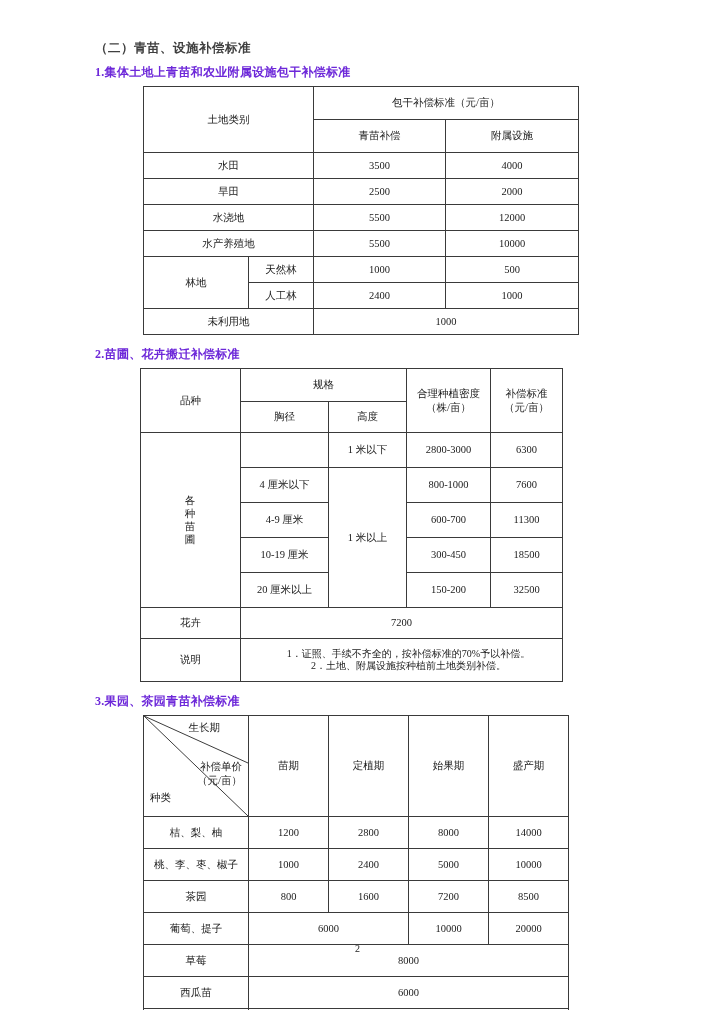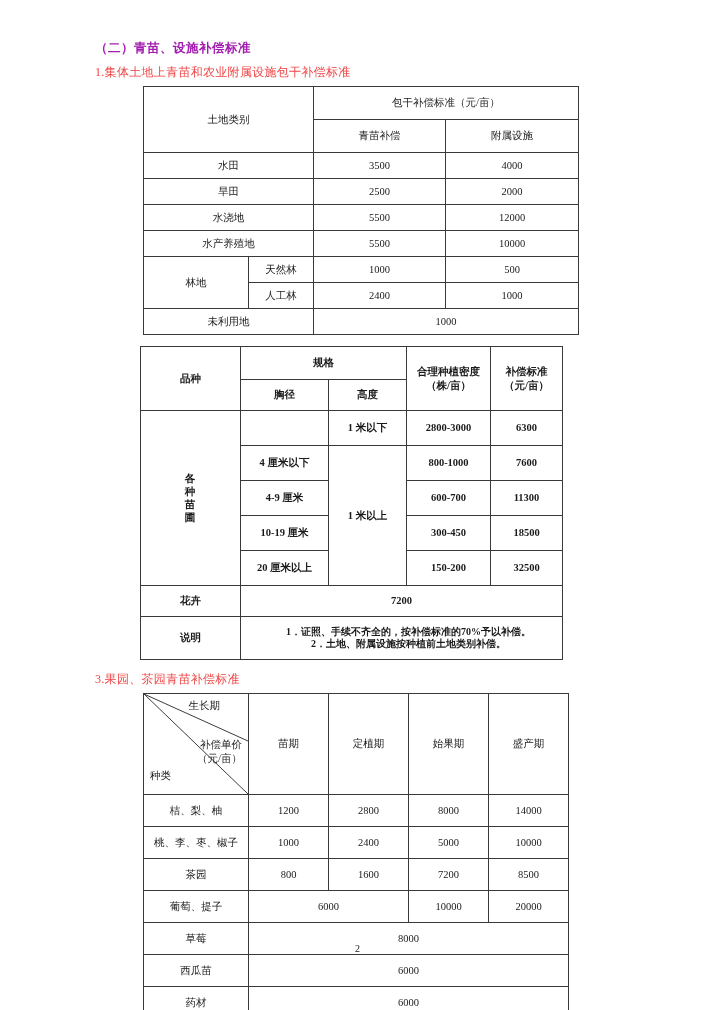--- a/index.html
+++ b/index.html
@@ -27,28 +27,28 @@
     position: absolute;
     left: 95px;
     top: 40px;
     width: 520px;
   }
   .section-title {
     font-size: 12.5px;
     font-weight: bold;
     letter-spacing: 0.5px;
     margin: 0 0 7px 0;
-    color: #a21caf;
+    color: #404040;
   }
   .sub-title {
     font-size: 12px;
-    font-weight: normal;
+    font-weight: bold;
     letter-spacing: 0.3px;
     margin: 0 0 5px 0;
-    color: #ef4444;
+    color: #6d28d9;
   }
   .block {
     margin-bottom: 11px;
   }
   table.doc {
     border-collapse: collapse;
     font-size: 10.5px;
     color: #1a1a1a;
     table-layout: fixed;
   }
@@ -59,21 +59,21 @@
     font-weight: normal;
     padding: 3px 2px;
     line-height: 1.25;
   }
   
   #table1 { width: 435px; margin-left: 48px; }
   #table1 td { height: 19px; }
   #table1 .hdr-tall { height: 26px; }
   
   #table2 { width: 422px; margin-left: 45px; }
-  #table2 td { height: 19px; font-weight: bold; }
+  #table2 td { height: 19px; }
   .vert-label {
     line-height: 1.55;
     letter-spacing: 1px;
   }
   .note-cell {
     text-align: right;
     padding-left: 16px !important;
     font-size: 10px;
     line-height: 1.5;
   }
@@ -180,20 +180,21 @@
           </tr>
           <tr>
             <td colspan="2">未利用地</td>
             <td colspan="2">1000</td>
           </tr>
         </tbody>
       </table>
     </div>
 
     <div class="block">
+      <div class="sub-title">2.苗圃、花卉搬迁补偿标准</div>
       <table class="doc" id="table2">
         <colgroup>
           <col style="width:100px">
             <col style="width:88px">
             <col style="width:78px">
             <col style="width:84px">
             <col style="width:72px">
         </colgroup>
         <tbody>
           <tr>

